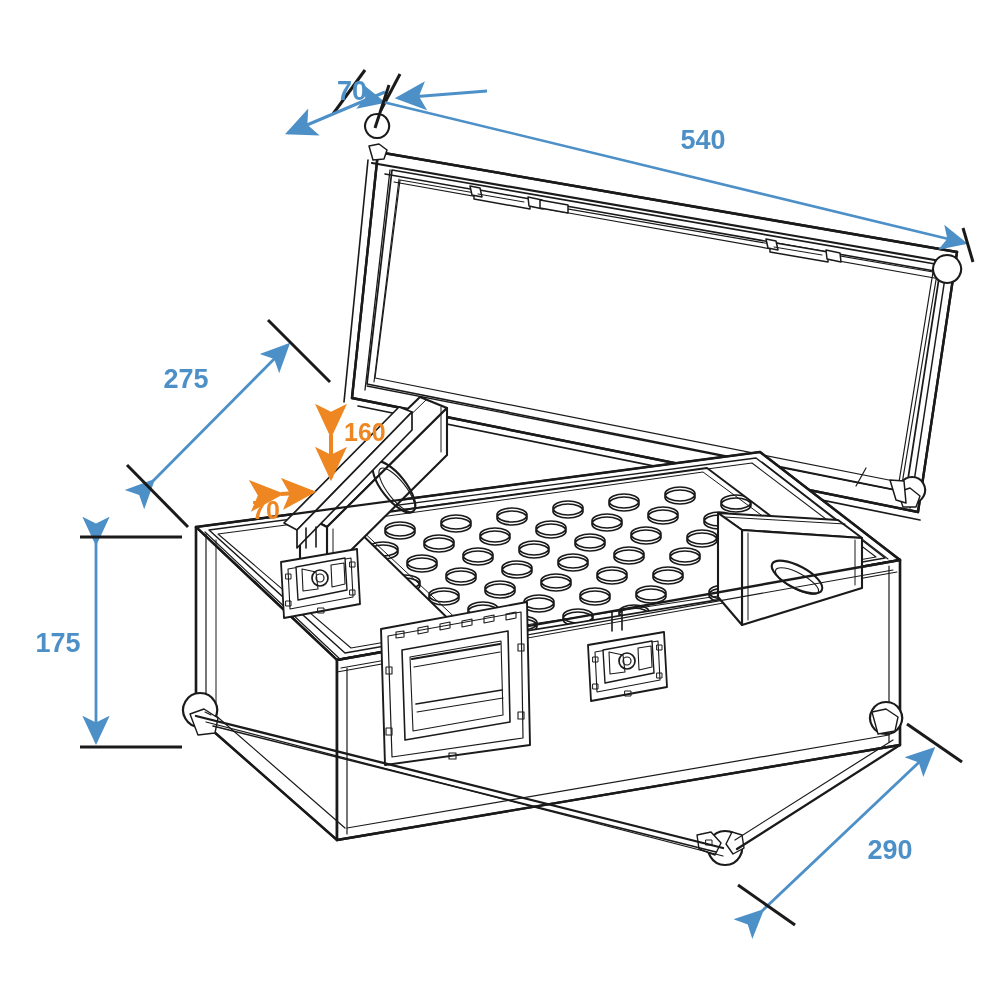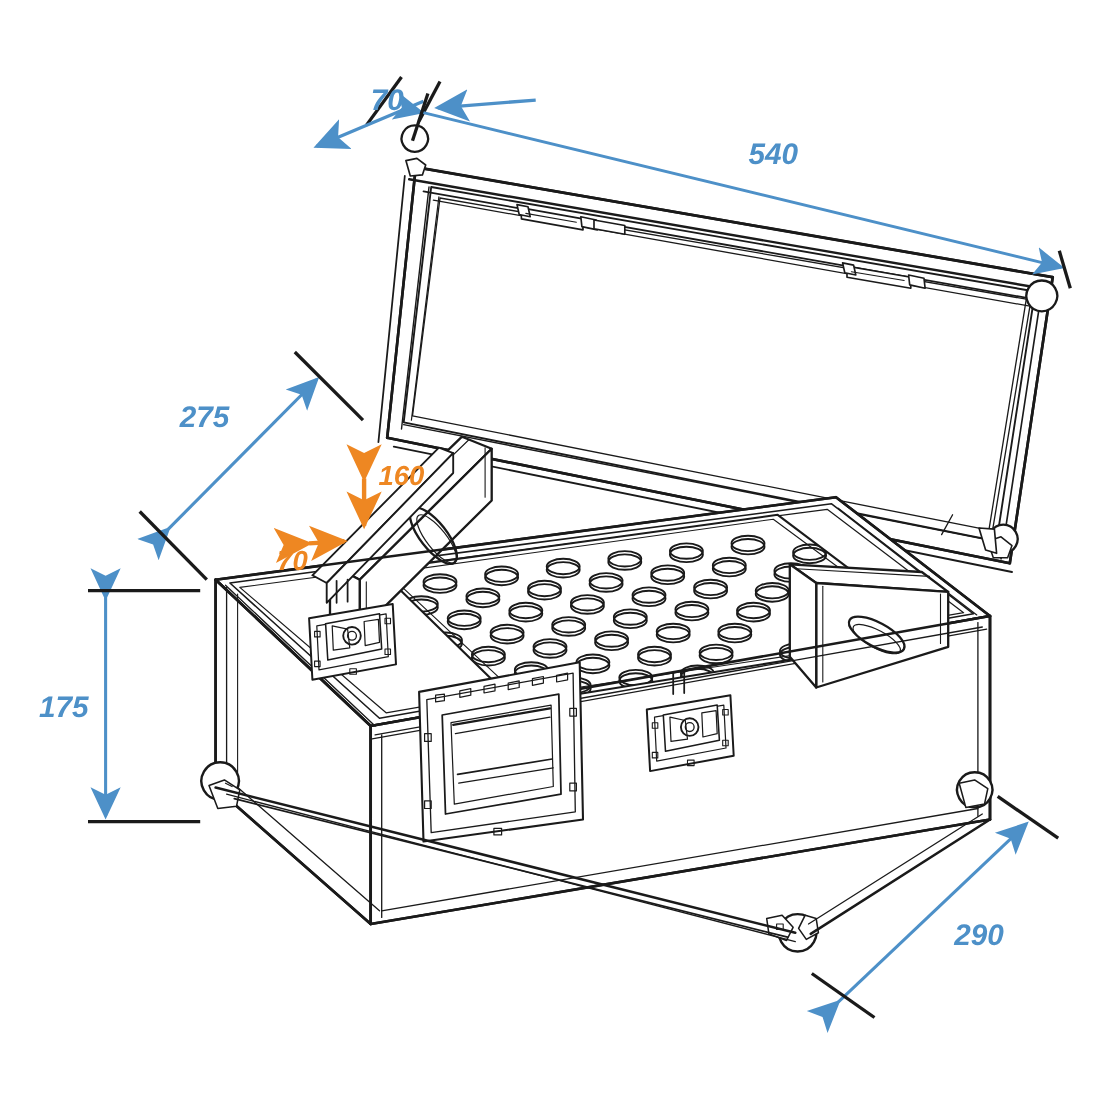--- a/index.html
+++ b/index.html
@@ -1,21 +1,21 @@
 <!DOCTYPE html>
 <html><head>
 <meta charset="utf-8">
 <title>Flightcase Technical Drawing</title>
 <style>
   html,body{margin:0;padding:0;background:#ffffff;}
   body{
     width:1000px;height:1000px;overflow:hidden;
     font-family:"Liberation Sans","DejaVu Sans",sans-serif;
   }
-  #stage{position:relative;width:1000px;height:1000px;background:#fff;font-style:italic;}
+  #stage{position:relative;width:1000px;height:1000px;background:#fff;}
   #stage svg{position:absolute;top:0;left:0;}
   .dim-label{
     font-weight:bold;
     font-family:"Liberation Sans","DejaVu Sans",sans-serif;
     dominant-baseline:middle;
   }
 </style>
 </head>
 <body>
 

